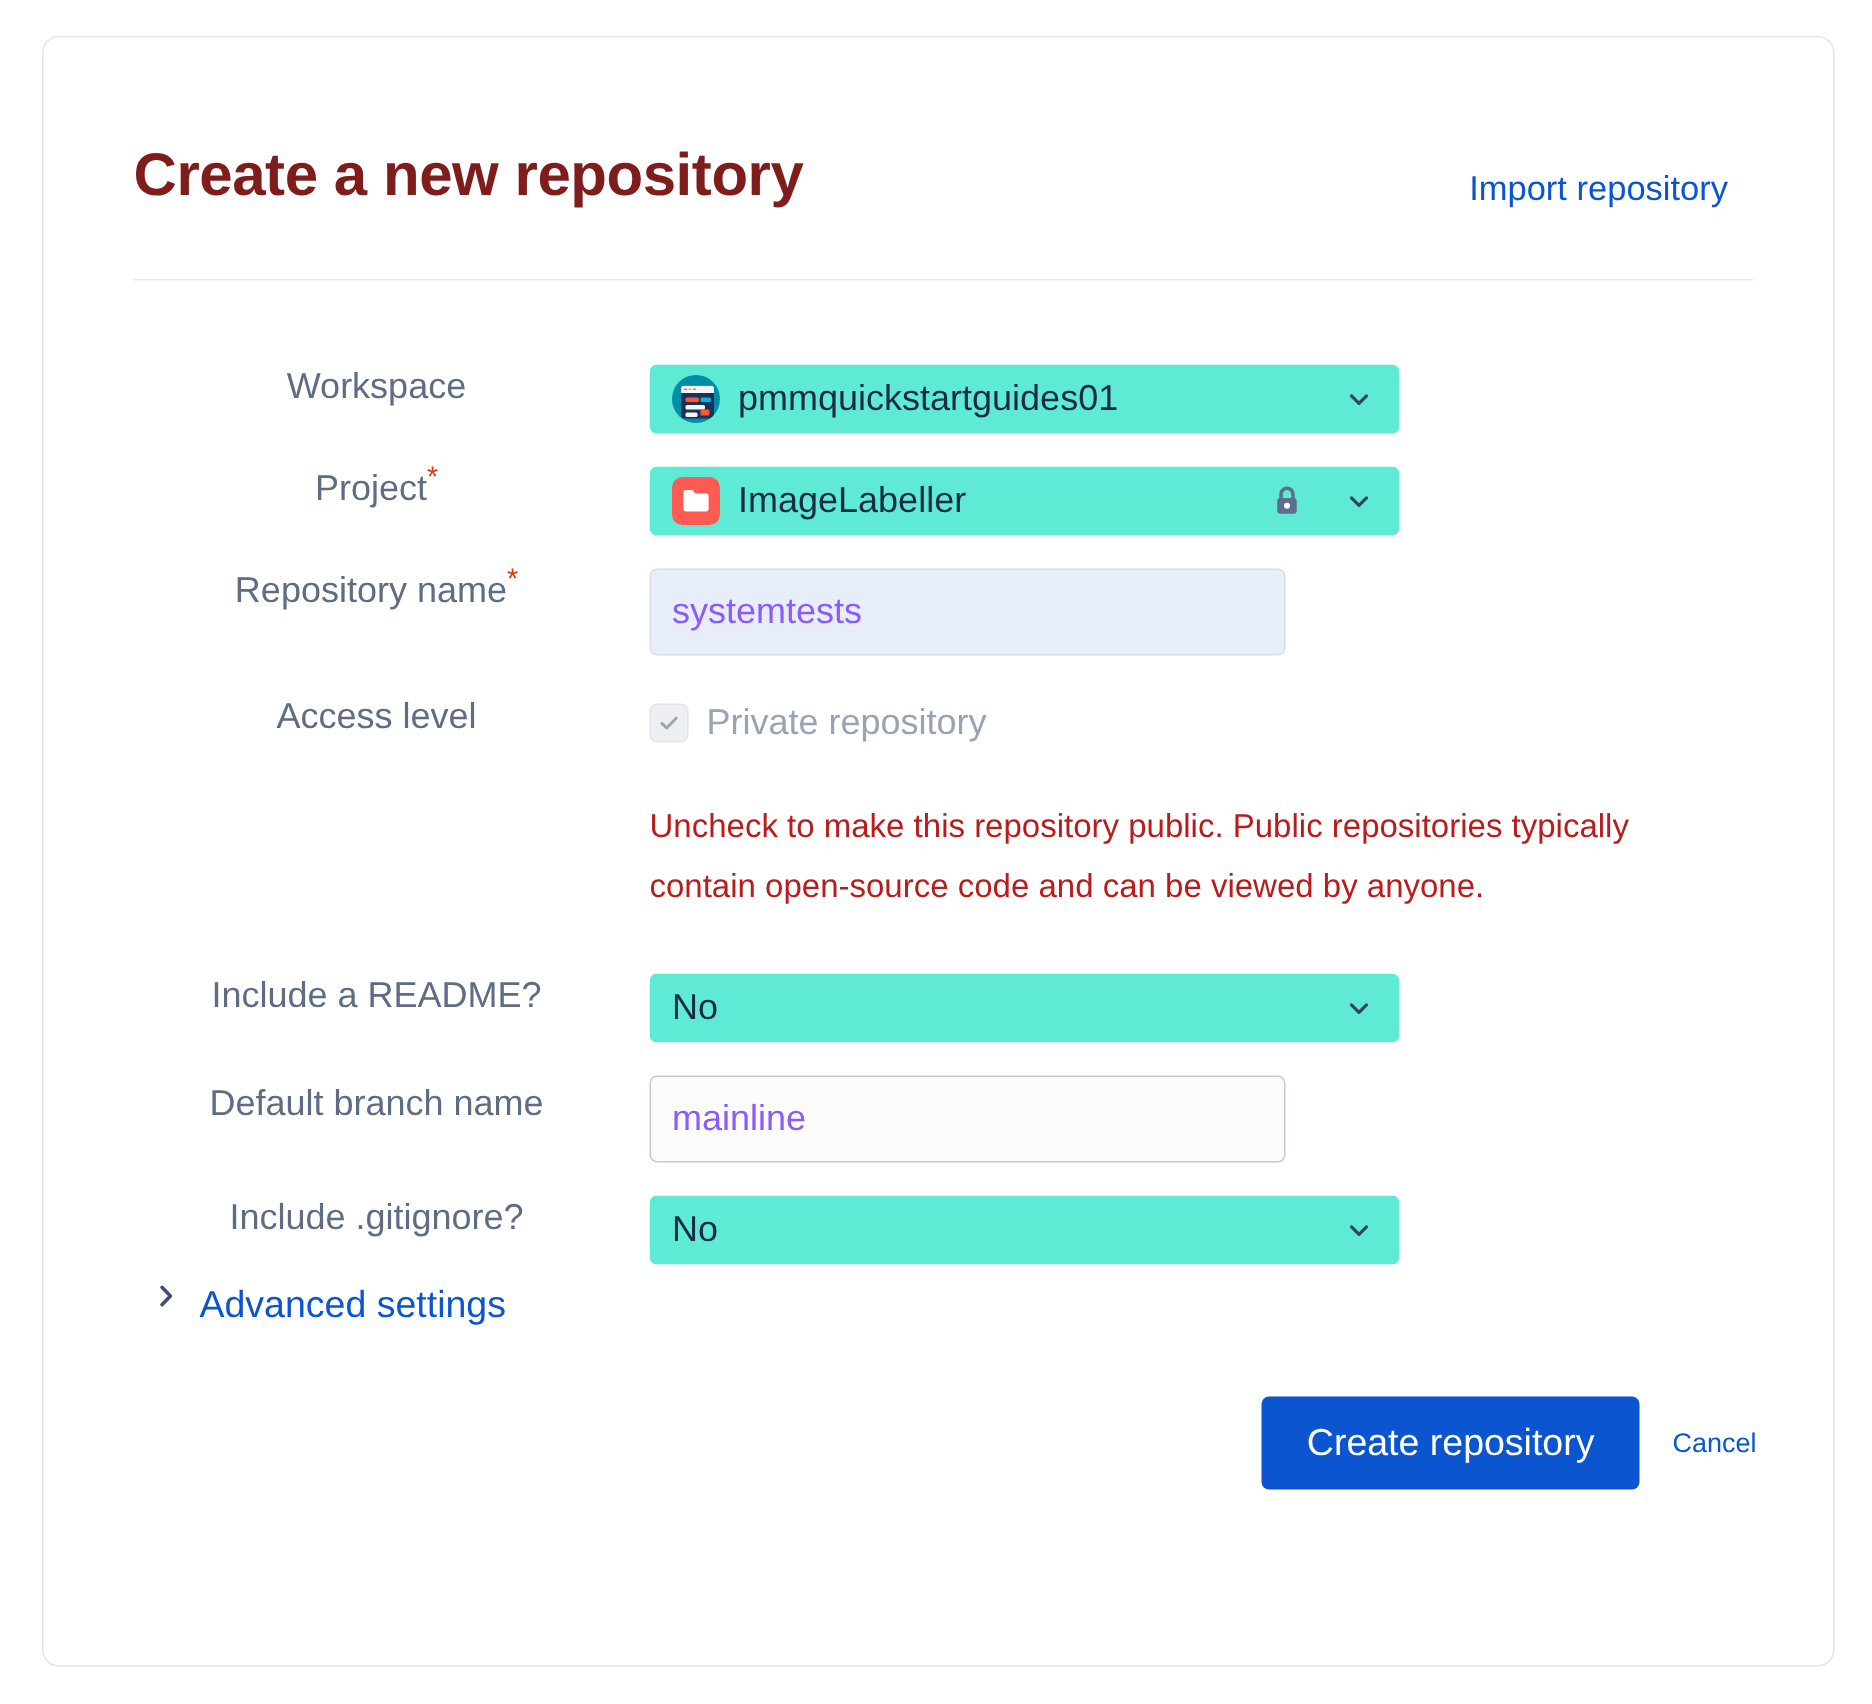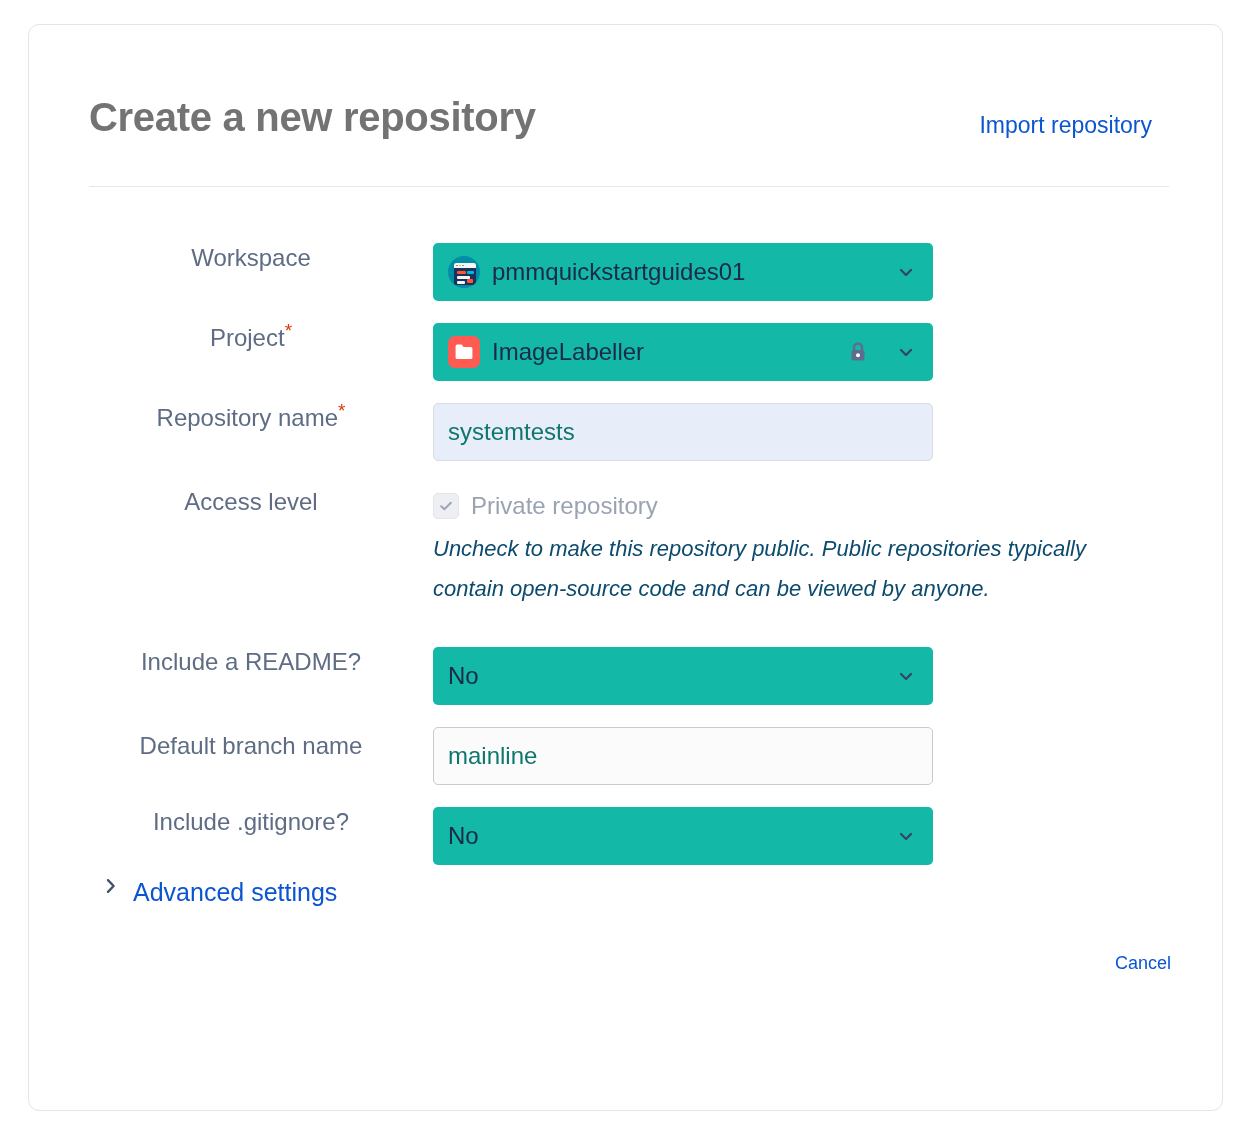--- a/index.html
+++ b/index.html
@@ -47,21 +47,21 @@
   }
   .page-title {
     position: absolute;
     left: 0;
     top: 12px;
     margin: 0;
     font-size: 40px;
     line-height: 48px;
     font-weight: 700;
     letter-spacing: -0.3px;
-    color: #737373;
+    color: #7f1d1d;
     white-space: nowrap;
   }
   .import-link {
     position: absolute;
     right: 17px;
     top: 30px;
     font-size: 23px;
     line-height: 28px;
     color: #0B55D1;
     text-decoration: none;
@@ -98,22 +98,22 @@
   }
   .row-field {
     flex: 1 1 auto;
     min-width: 0;
   }
 
   
   .select-box {
     position: relative;
     width: 500px;
-    height: 58px;
-    background: #14b8a6;
+    height: 46px;
+    background: #5eead4;
     border: 1px solid transparent;
     border-radius: 5px;
     box-sizing: border-box;
     display: flex;
     align-items: center;
     padding: 0 14px;
     cursor: pointer;
   }
   .select-text {
     font-size: 24px;
@@ -207,28 +207,28 @@
     position: absolute;
     right: 62px;
     top: 50%;
     transform: translateY(-50%);
     width: 24px;
     height: 24px;
   }
 
   
   .text-input {
-    width: 500px;
+    width: 424px;
     height: 58px;
     box-sizing: border-box;
     border-radius: 5px;
     padding: 0 14px;
     font-family: "Liberation Sans", sans-serif;
     font-size: 24px;
-    color: #0f766e;
+    color: #8b5cf6;
     outline: none;
     display: block;
   }
   .text-input.filled {
     background: #E8EDFA;
     border: 1px solid #DADCE3;
   }
   .text-input.plain {
     background: #FBFBFC;
     border: 1px solid #C6CAD2;
@@ -255,25 +255,24 @@
     margin-right: 12px;
     cursor: default;
   }
   .check-label {
     font-size: 24px;
     line-height: 28px;
     color: #9AA3B2;
   }
   .help-text {
     width: 680px;
-    margin-top: 6px;
+    margin-top: 32px;
     font-size: 22px;
     line-height: 40px;
-    color: #0c4a6e;
-    font-style: italic;
+    color: #b91c1c;
   }
 
   
   .advanced {
     display: flex;
     align-items: flex-start;
     margin-top: 12px;
     margin-left: 13px;
     cursor: pointer;
     width: max-content;
@@ -447,18 +446,19 @@
       </div>
 
       <div class="advanced">
         <svg class="arrow" viewBox="0 0 18 18">
           <path d="M6 3.2 L11.6 9 L6 14.8" fill="none" stroke="#42526E" stroke-width="2.4" stroke-linecap="round" stroke-linejoin="round"></path>
         </svg>
         <span class="advanced-label">Advanced settings</span>
       </div>
 
       <div class="actions">
+        <button class="btn-primary">Create repository</button>
         <button class="btn-link">Cancel</button>
       </div>
 
     </div>
   </div>
 </div>
 
 </body></html>

